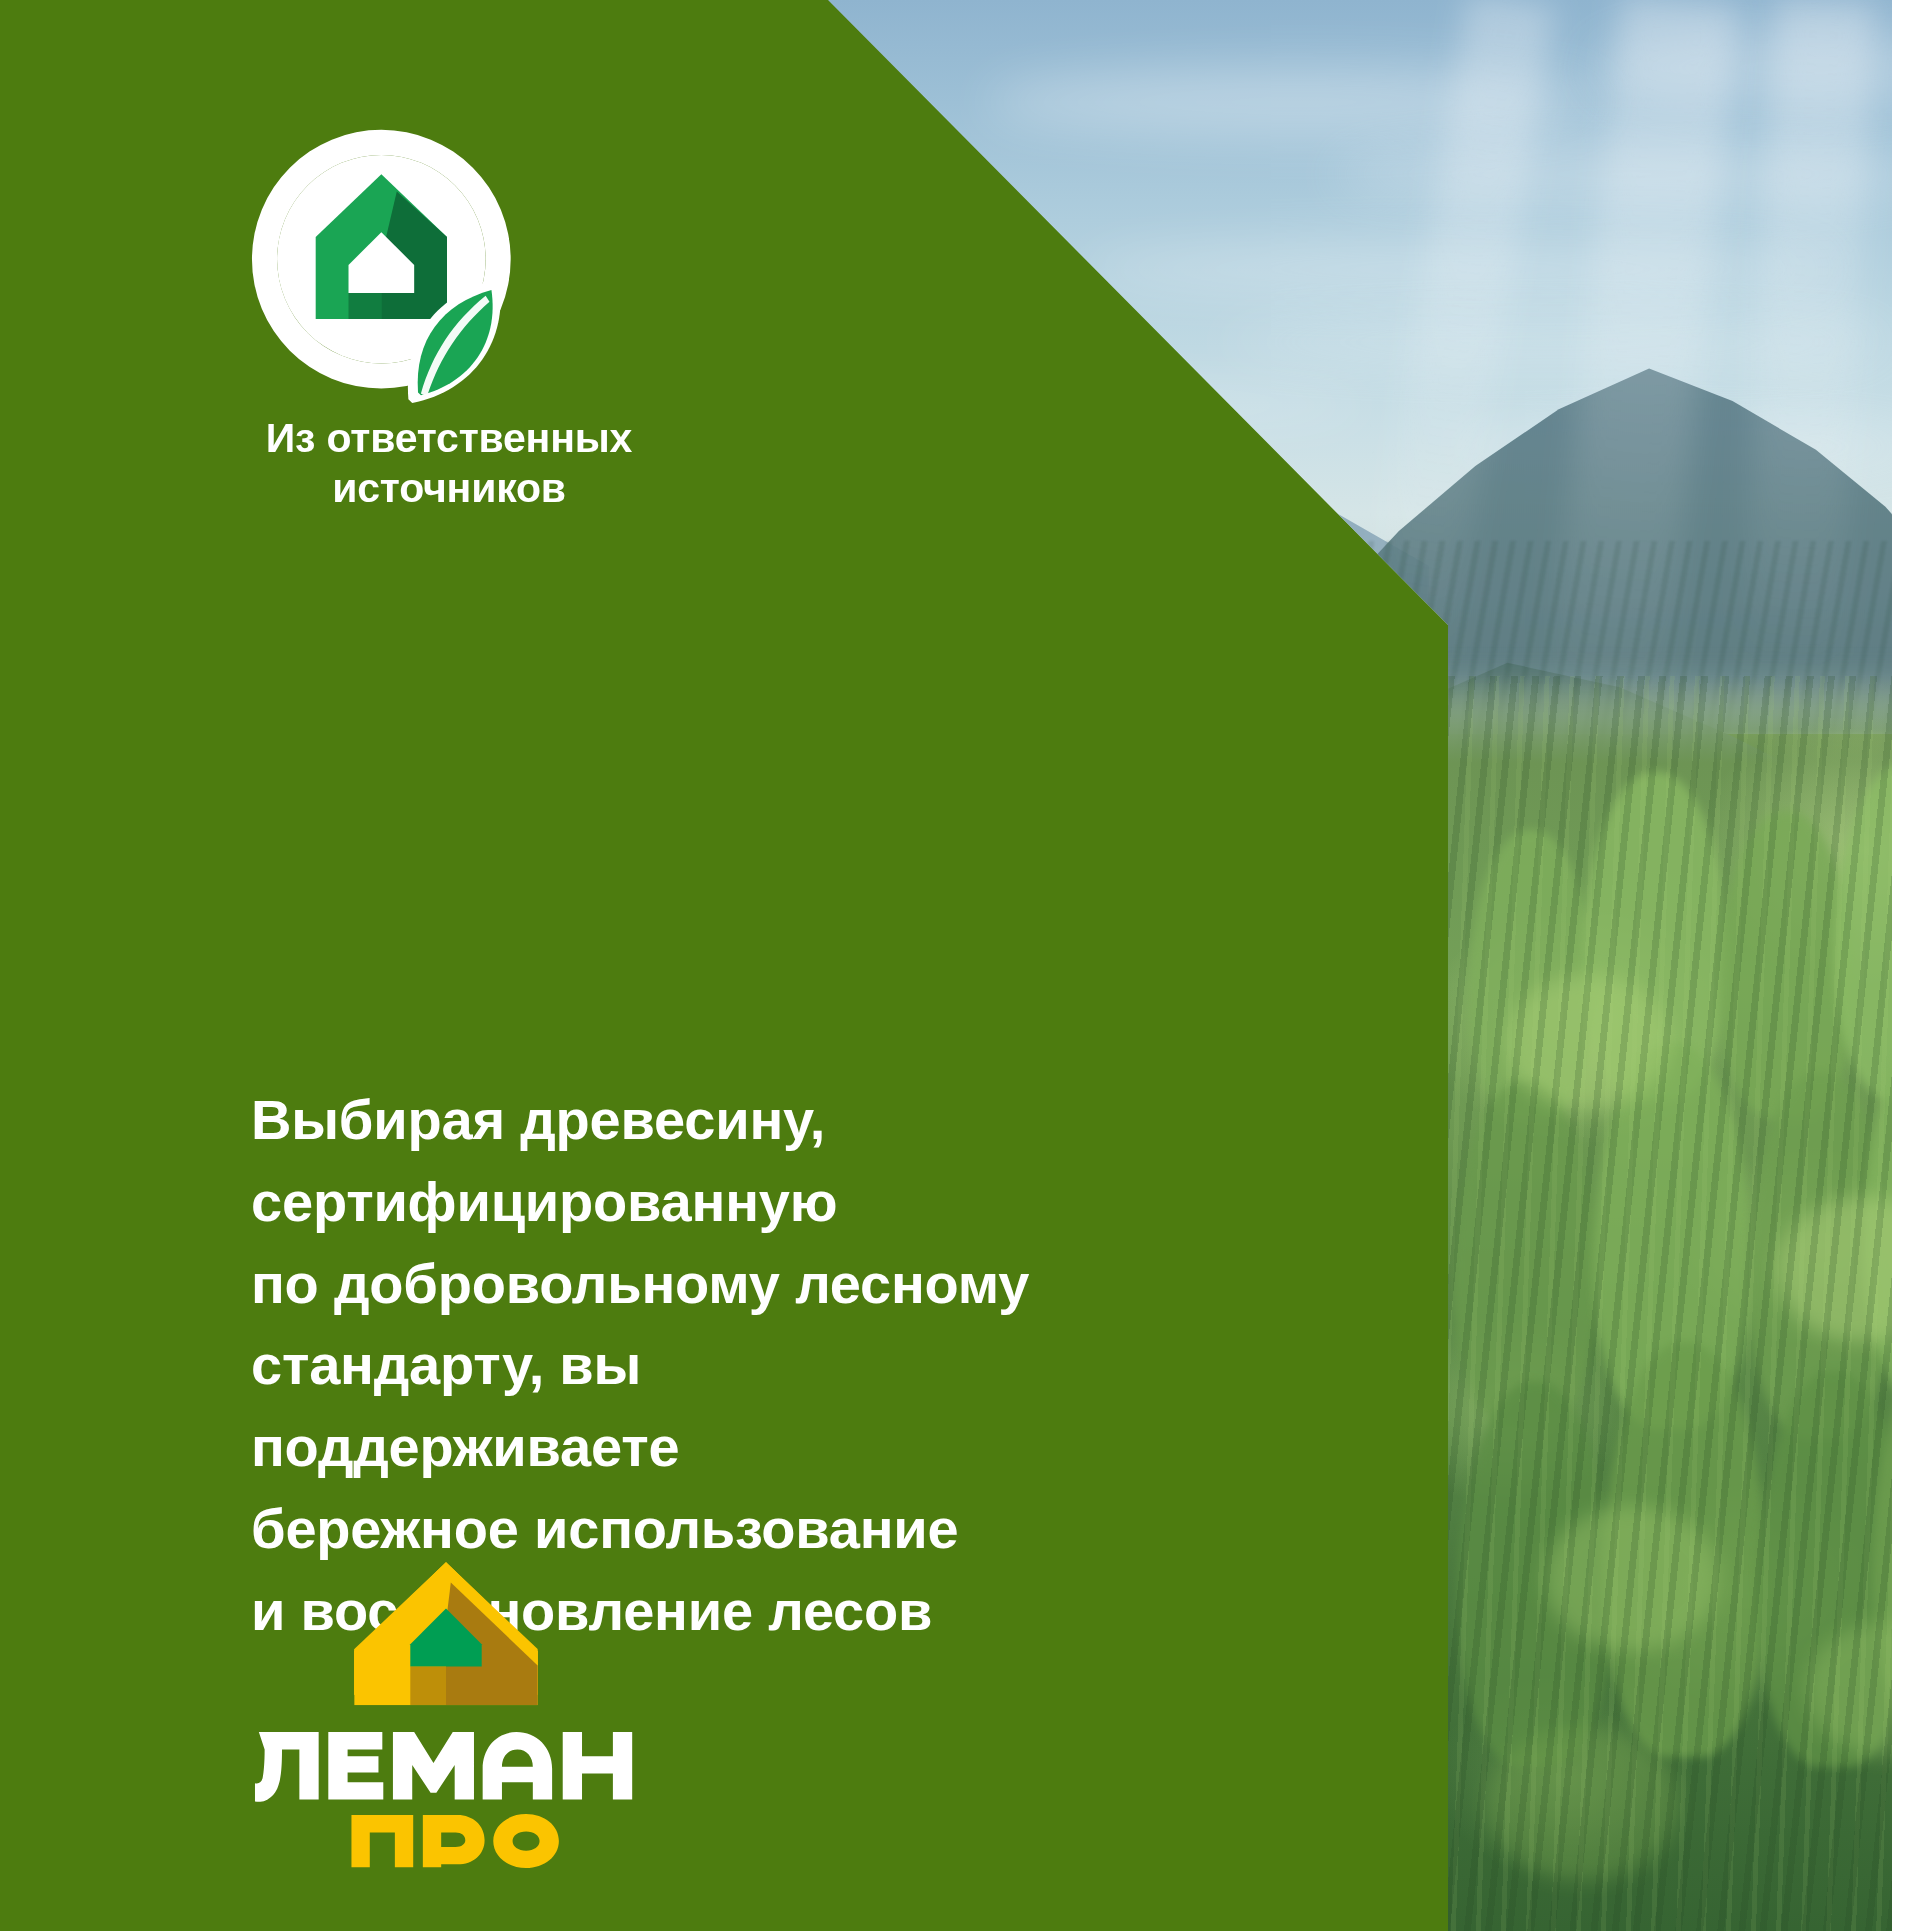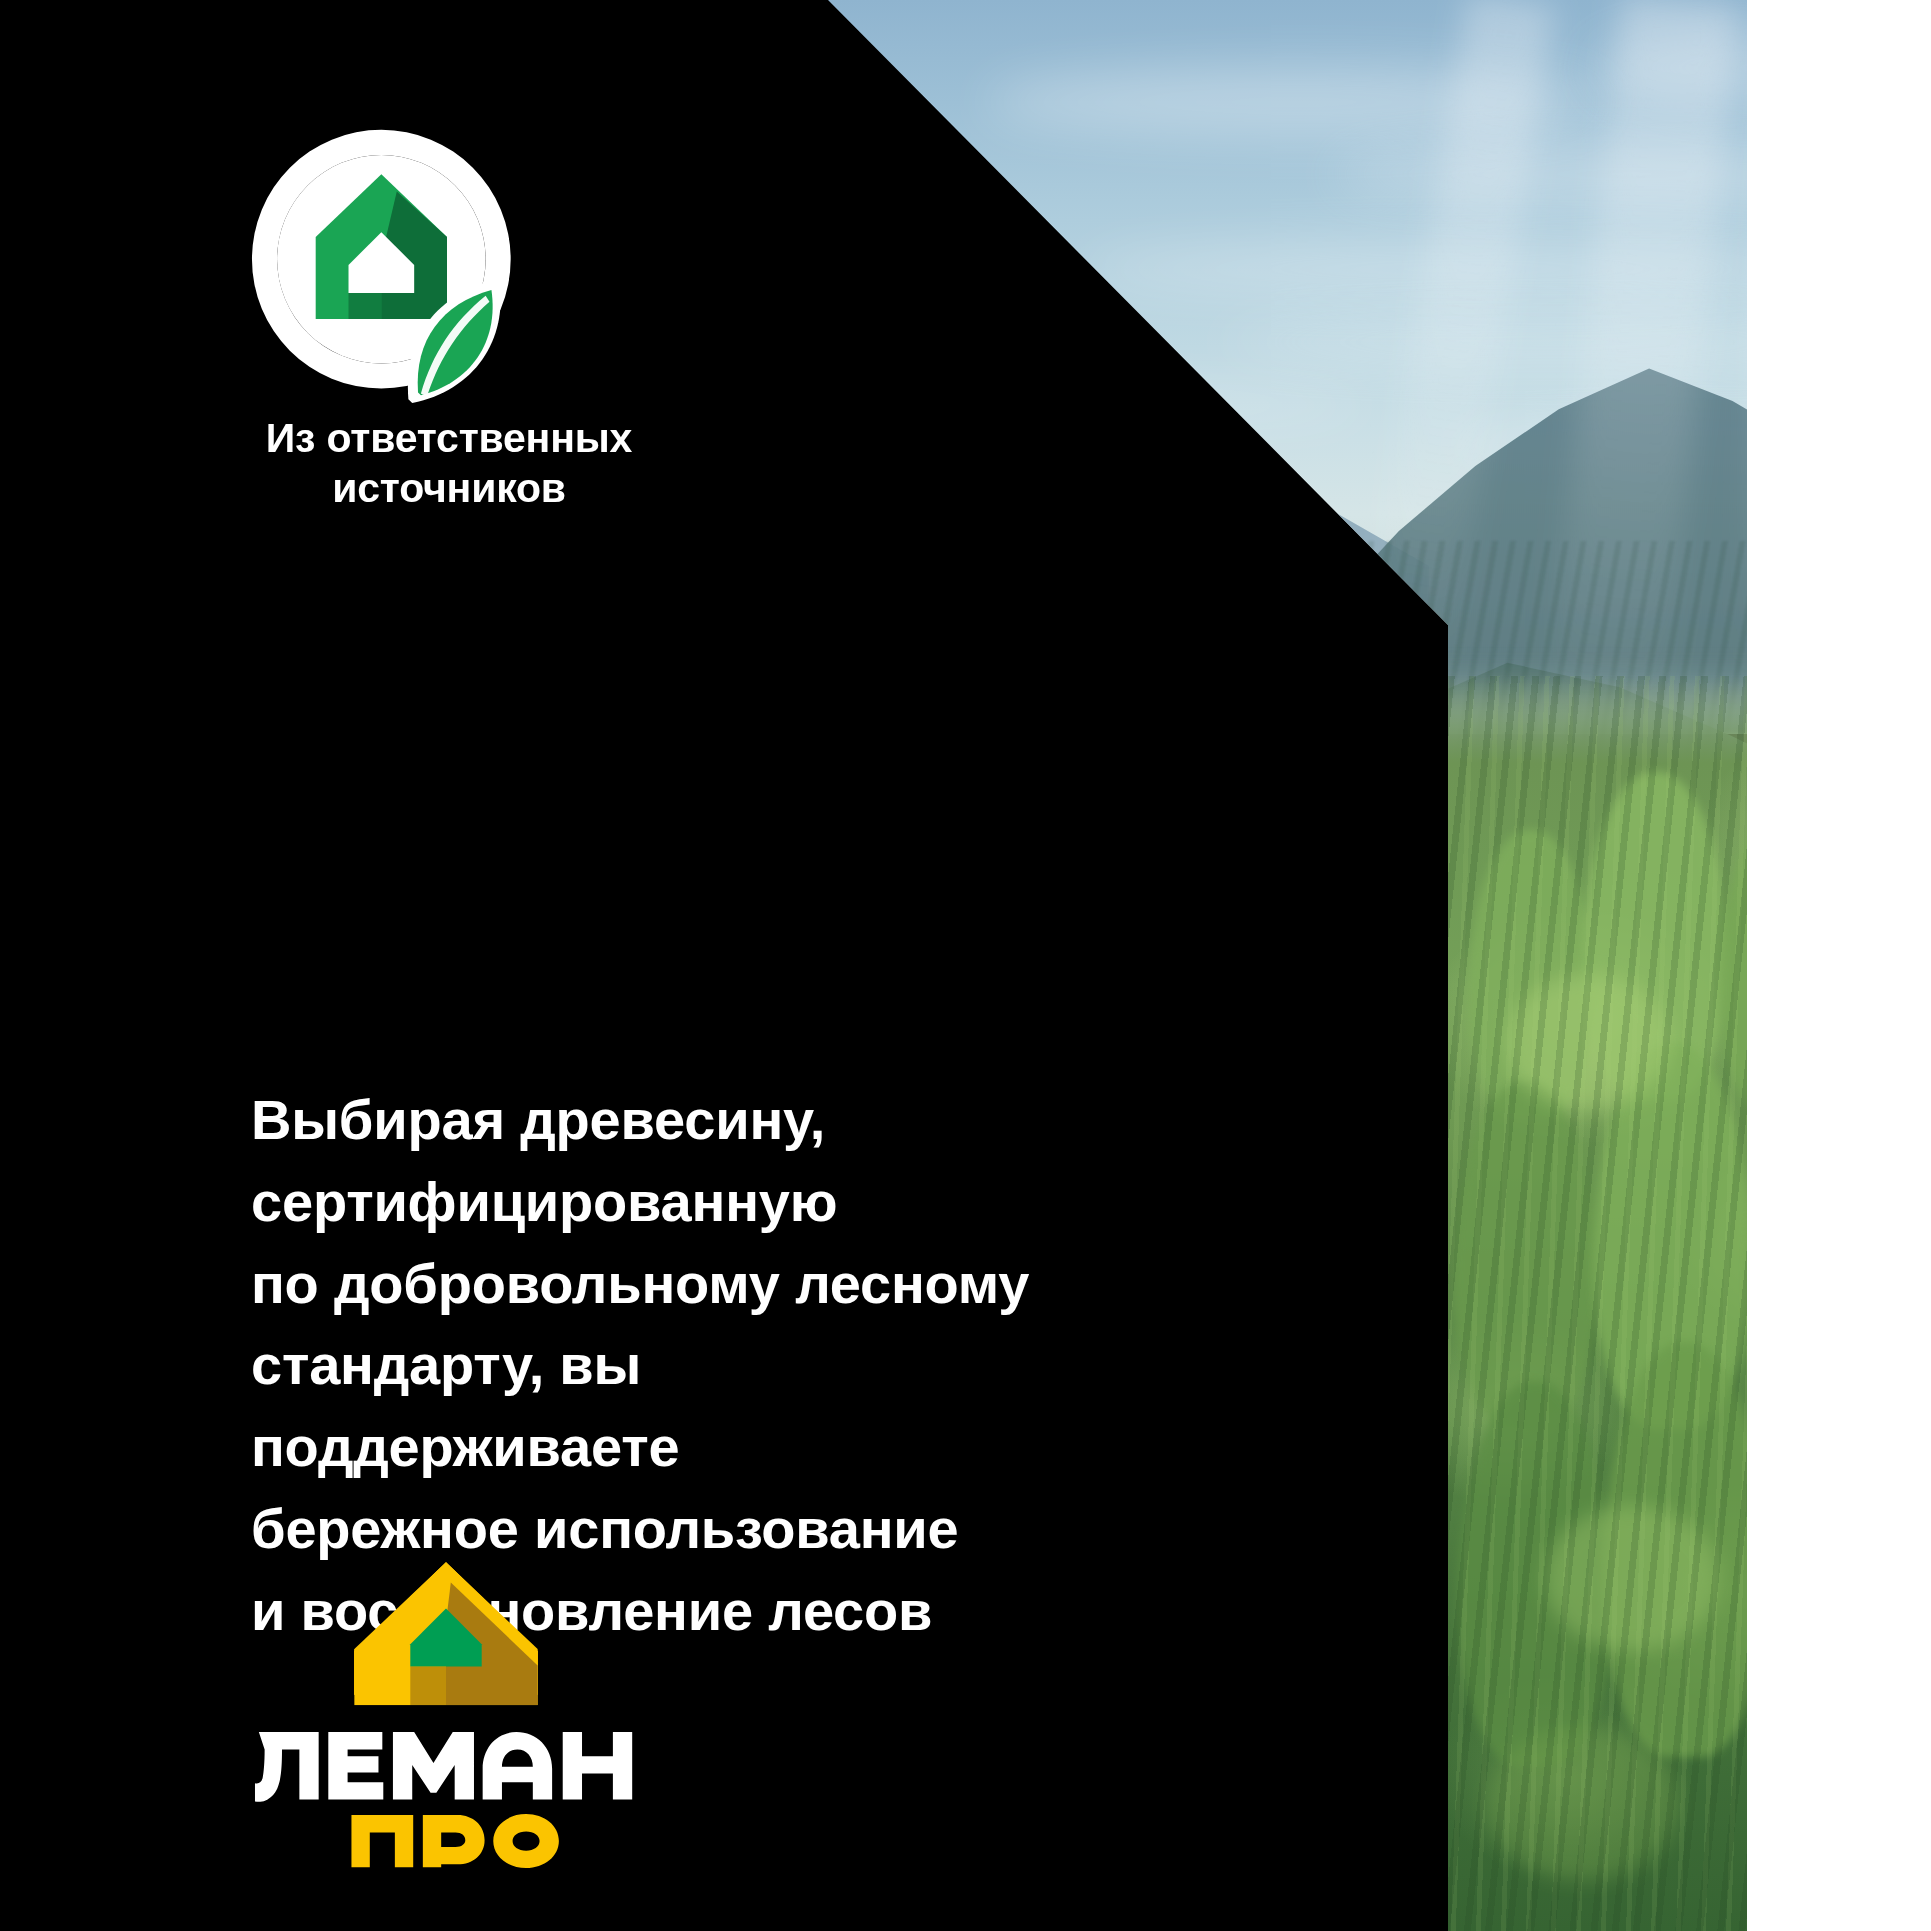--- a/index.html
+++ b/index.html
@@ -1,22 +1,22 @@
 <!DOCTYPE html>
 <html><head>
 <meta charset="utf-8">
 <style>
   html,body{margin:0;padding:0;background:#fff;}
   body{font-family:"Liberation Sans","DejaVu Sans",sans-serif;}
 
   .poster{
     position:relative;
-    width:1747px;height:1931px;
+    width:1892px;height:1931px;
     overflow:hidden;
-    background:#000000;
+    background:#4d7c0f;
   }
 
   
   .photo{
     position:absolute;
     left:0;top:0;width:1931px;height:1931px;
     clip-path: polygon(828px 0px, 1931px 0px, 1931px 1931px, 1448px 1931px, 1448px 625px);
     overflow:hidden;
   }
   .photo-sky{

